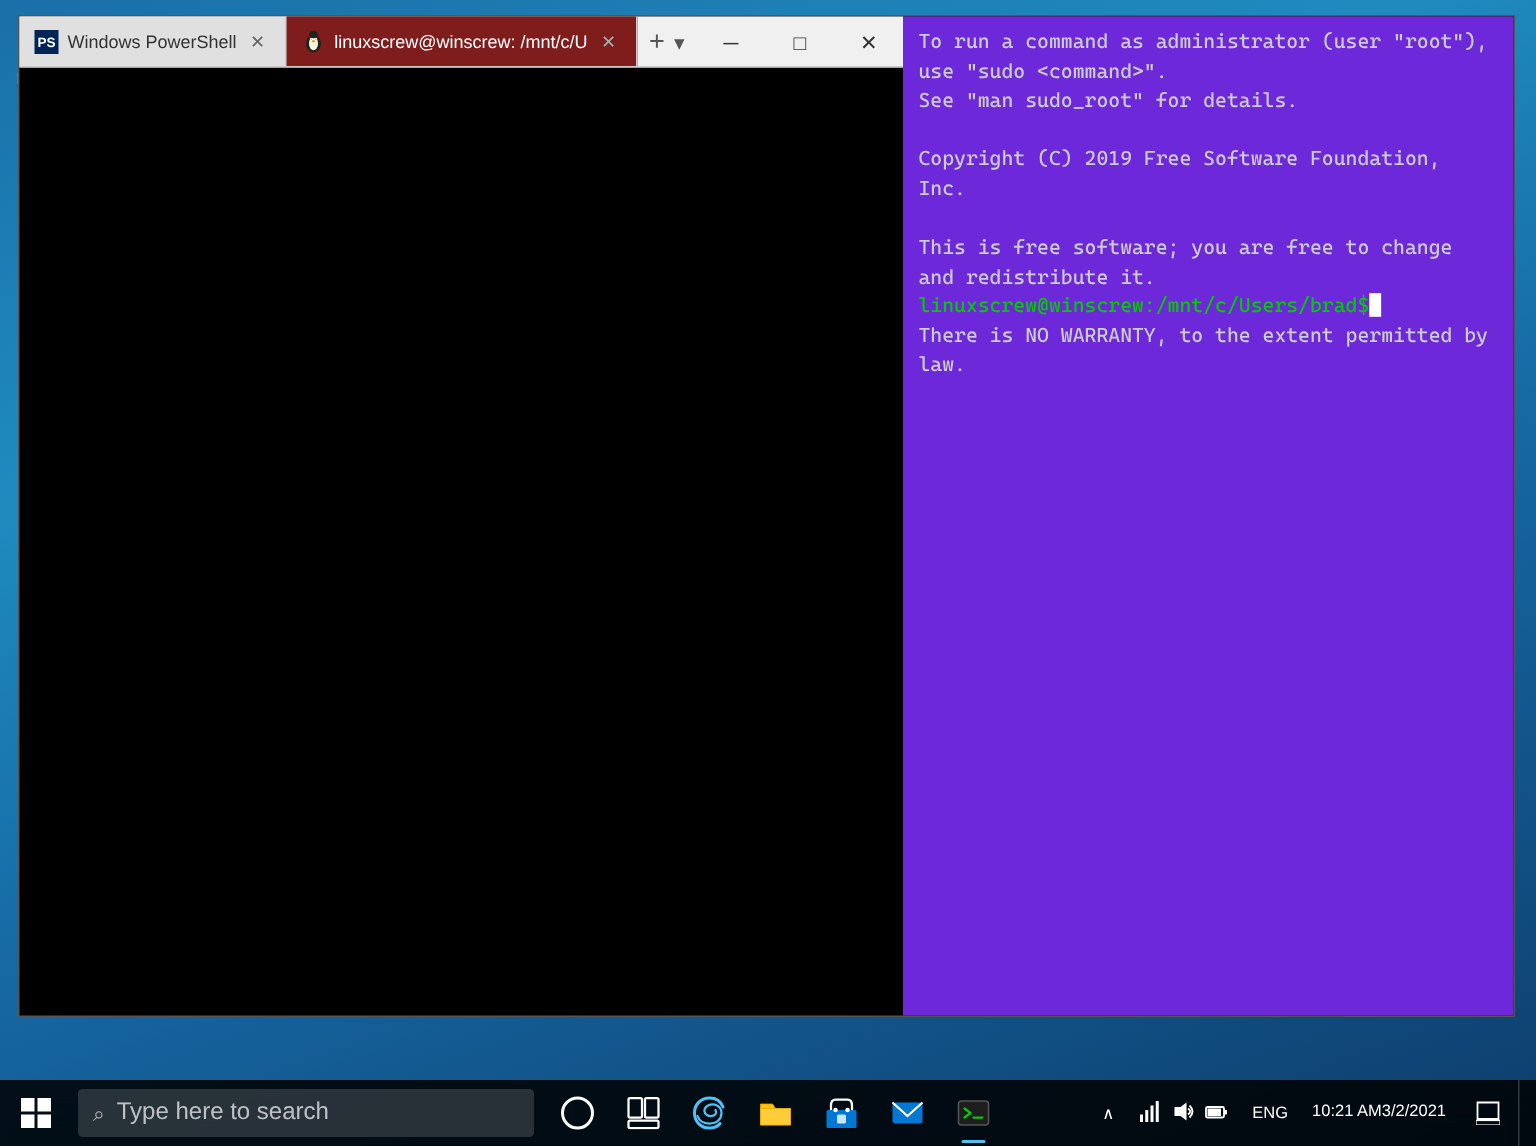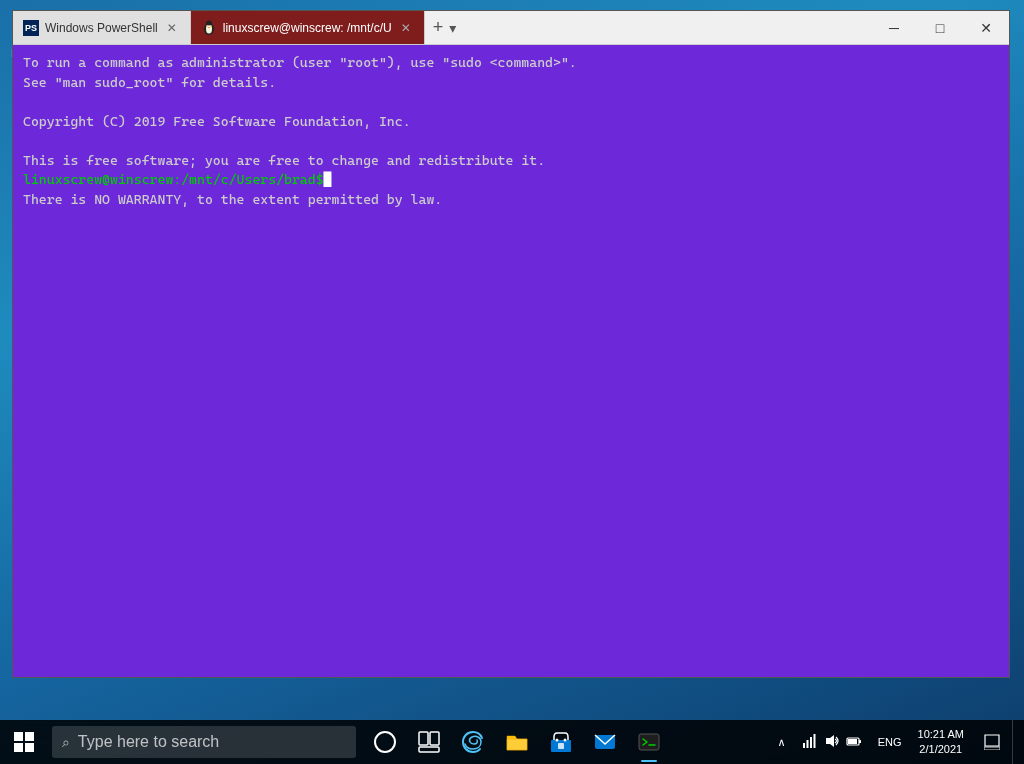--- a/index.html
+++ b/index.html
@@ -42,21 +42,20 @@
     
     .terminal-window {
       position: absolute;
       top: 10px;
       left: 12px;
       width: 998px;
       height: 668px;
       background: #000;
       border: 1px solid #555;
       display: flex;
-      flex-direction: column;
     }
 
     
     .title-bar {
       display: flex;
       align-items: center;
       background: #f0f0f0;
       height: 34px;
       min-height: 34px;
       border-bottom: 1px solid #ccc;
@@ -242,21 +241,21 @@
       padding: 0 8px;
       height: 44px;
       cursor: pointer;
     }
     .tray-icon {
       color: white;
       font-size: 13px;
     }
     .clock {
       display: flex;
-      flex-direction: column;
+      flex-direction: row;
       align-items: center;
       color: white;
       font-size: 11px;
       padding: 0 8px;
       height: 44px;
       justify-content: center;
       cursor: pointer;
       line-height: 1.4;
     }
 
@@ -487,21 +486,21 @@
             <rect x="13" y="7" width="2" height="3" rx="0.5" fill="white"></rect>
             <rect x="2" y="6" width="9" height="5" fill="white"></rect>
           </svg>
         </span>
       </div>
 
       <div class="eng-label">ENG</div>
 
       <div class="clock">
         <span>10:21 AM</span>
-        <span>2/1/2021</span>
+        <span>3/2/2021</span>
       </div>
 
       <div class="notification-btn">
         <svg width="16" height="16" viewBox="0 0 16 16">
           <rect x="0" y="0" width="16" height="16" fill="none"></rect>
           <path d="M1 1 L15 1 L15 12 L1 12 Z" fill="none" stroke="white" stroke-width="1.2"></path>
           <rect x="0" y="13" width="16" height="3" fill="none" stroke="white" stroke-width="0.8"></rect>
         </svg>
       </div>
 

